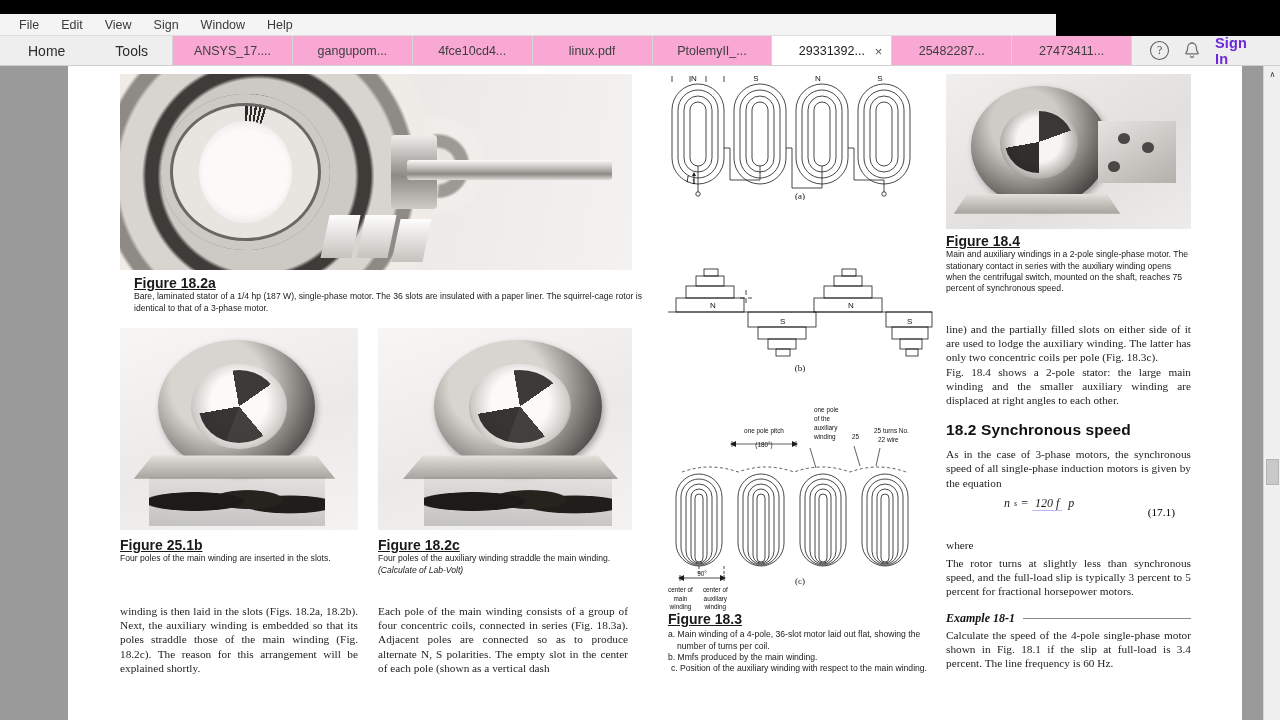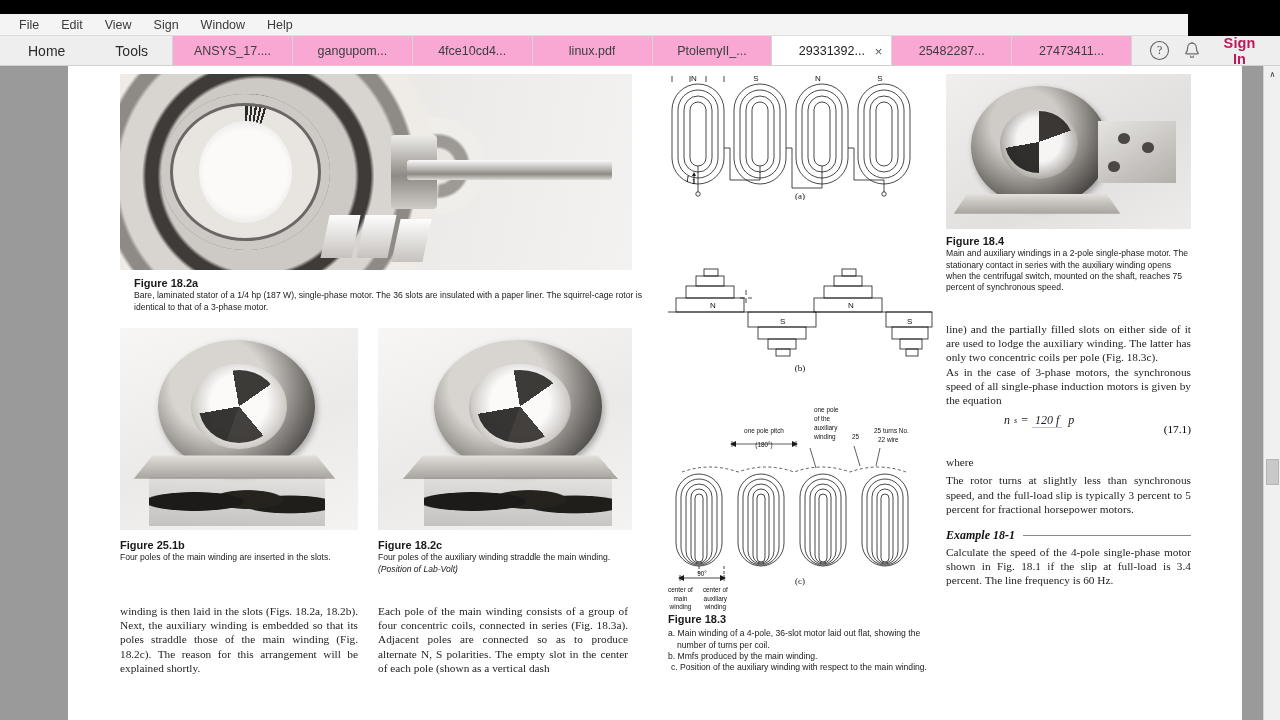--- a/index.html
+++ b/index.html
@@ -6,21 +6,21 @@
   html, body {
     width: 1280px; height: 720px;
     background: #000;
     font-family: "Liberation Sans", sans-serif;
     overflow: hidden;
   }
   .app { position: relative; width: 1280px; height: 720px; background: #000; }
 
   
   .menubar {
-    position: absolute; top: 14px; left: 0; width: 1188px; height: 22px;
+    position: absolute; top: 14px; left: 0; width: 1056px; height: 22px;
     background: #f4f4f4; display: flex; align-items: center;
     padding-left: 8px; border-bottom: 1px solid #dcdcdc;
   }
   .menu-item {
     font-size: 12.5px; color: #3b3b3b; padding: 2px 11px; line-height: 16px;
     white-space: nowrap;
   }
 
   
   .tabbar {
@@ -50,21 +50,21 @@
   .tabbar-right {
     margin-left: auto; display: flex; align-items: center; gap: 14px;
     padding: 0 16px 0 18px;
   }
   .icon-circle-q {
     width: 19px; height: 19px; border: 1.4px solid #5a5a5a; border-radius: 50%;
     display: flex; align-items: center; justify-content: center;
     font-size: 12px; color: #4a4a4a; font-family: "Liberation Serif", serif;
   }
   .bell { width: 18px; height: 19px; }
-  .signin { font-size: 14.5px; color: #be185d; font-weight: bold; letter-spacing: .1px; text-align: center; }
+  .signin { font-size: 14.5px; color: #6d28d9; font-weight: bold; letter-spacing: .1px; }
 
   
   .viewer {
     position: absolute; top: 66px; left: 0; width: 1280px; height: 654px;
     background: #9a9a9a; overflow: hidden;
   }
   .page {
     position: absolute; top: 0; left: 68px; width: 1174px; height: 654px;
     background: #ffffff;
   }
@@ -83,21 +83,21 @@
     position: absolute; top: 393px; left: 2px; width: 13px; height: 26px;
     background: #c9c9c9; border: 1px solid #b5b5b5;
   }
 
   
   .col { position: absolute; }
   .col-left  { left: 66px;  top: 8px;  width: 512px; }
   .col-right { left: 878px; top: 8px;  width: 245px; }
 
   .figcap { font-size: 8.6px; line-height: 11.3px; color: #1a1a1a; }
-  .figcap b { font-size: 11px; }
+  .figcap b { font-size: 14px; text-decoration: underline; }
   .figcap .italic { font-style: italic; }
 
   
   .body {
     font-family: "Liberation Serif", serif;
     font-size: 11.3px; line-height: 14.2px; color: #1d1d1d;
     text-align: justify; text-justify: inter-word;
   }
   .h2 {
     font-family: "Liberation Sans", sans-serif;
@@ -106,21 +106,21 @@
   }
   .eqwrap { position: relative; height: 40px; margin: 6px 0 2px; }
   .eq {
     position: absolute; left: 58px; top: 0;
     font-family: "Liberation Serif", serif; font-size: 12px; color: #1a1a1a;
     display: flex; align-items: center; gap: 4px;
   }
   .frac { display: inline-block; text-align: center; line-height: 1.05; }
   .frac .num { border-bottom: 1px solid #c4b5fd; padding: 0 3px; font-style: italic; }
   .frac .den { padding: 0 3px; font-style: italic; }
-  .eqno { position: absolute; right: 0; top: 10px; font-family: "Liberation Serif", serif; font-size: 11.3px; }
+  .eqno { position: absolute; right: 16px; top: 10px; font-family: "Liberation Serif", serif; font-size: 11.3px; }
   .deflist { margin: 2px 0 2px 40px; font-family: "Liberation Serif", serif; font-size: 11.3px; line-height: 15px; }
   .ital { font-style: italic; }
   .sub { font-size: 8px; vertical-align: sub; }
   .exhead {
     font-family: "Liberation Serif", serif; font-style: italic; font-weight: bold;
     font-size: 12px; color: #111; display: flex; align-items: center; gap: 8px;
   }
   .exhead .rule { flex: 1; height: 1px; background: #8a8a8a; }
 
   
@@ -306,21 +306,21 @@
         <div class="col" style="left:52px; top:474px; width:238px;">
           <div class="figcap">
             <b>Figure 25.1b</b><br>
             <span>Four poles of the main winding are inserted in the slots.</span>
           </div>
         </div>
         <div class="col" style="left:310px; top:474px; width:250px;">
           <div class="figcap">
             <b>Figure 18.2c</b><br>
             <span>Four poles of the auxiliary winding straddle the main winding.</span><br>
-            <span class="italic">(Position of Lab-Volt)</span>
+            <span class="italic">(Calculate of Lab-Volt)</span>
           </div>
         </div>
 
         <div class="col" style="left:52px; top:538px; width:238px;">
           <p class="body">winding is then laid in the slots (Figs. 18.2a, 18.2b). Next, the auxiliary winding is embedded so that its poles straddle those of the main winding (Fig. 18.2c). The reason for this arrangement will be explained shortly.</p>
         </div>
         <div class="col" style="left:310px; top:538px; width:250px;">
           <p class="body indent">Each pole of the main winding consists of a group of four concentric coils, connected in series (Fig. 18.3a). Adjacent poles are connected so as to produce alternate N, S polarities. The empty slot in the center of each pole (shown as a vertical dash</p>
         </div>
 
@@ -516,21 +516,23 @@
 
         <div class="col col-right" style="top:170px;">
           <div class="figcap">
             <b>Figure 18.4</b><br>
             <span>Main and auxiliary windings in a 2-pole single-phase motor. The stationary contact in series with the auxiliary winding opens when the centrifugal switch, mounted on the shaft, reaches 75 percent of synchronous speed.</span>
           </div>
         </div>
 
         <div class="col col-right" style="top:256px;">
           <p class="body">line) and the partially filled slots on either side of it are used to lodge the auxiliary winding. The latter has only two concentric coils per pole (Fig. 18.3c).</p>
-
+          <p class="body indent">Fig. 18.4 shows a 2-pole stator: the large main winding and the smaller auxiliary winding are displaced at right angles to each other.</p>
+
+          <h2 class="h2" style="margin:14px 0 8px;">18.2  Synchronous speed</h2>
 
           <p class="body">As in the case of 3-phase motors, the synchronous speed of all single-phase induction motors is given by the equation</p>
 
           <div class="eqwrap">
             <div class="eq">
               <span class="ital">n</span>
                 <span class="sub ital">s</span>
               <span>=</span>
               <span class="frac">
                 <span class="num ital">120 f</span>

